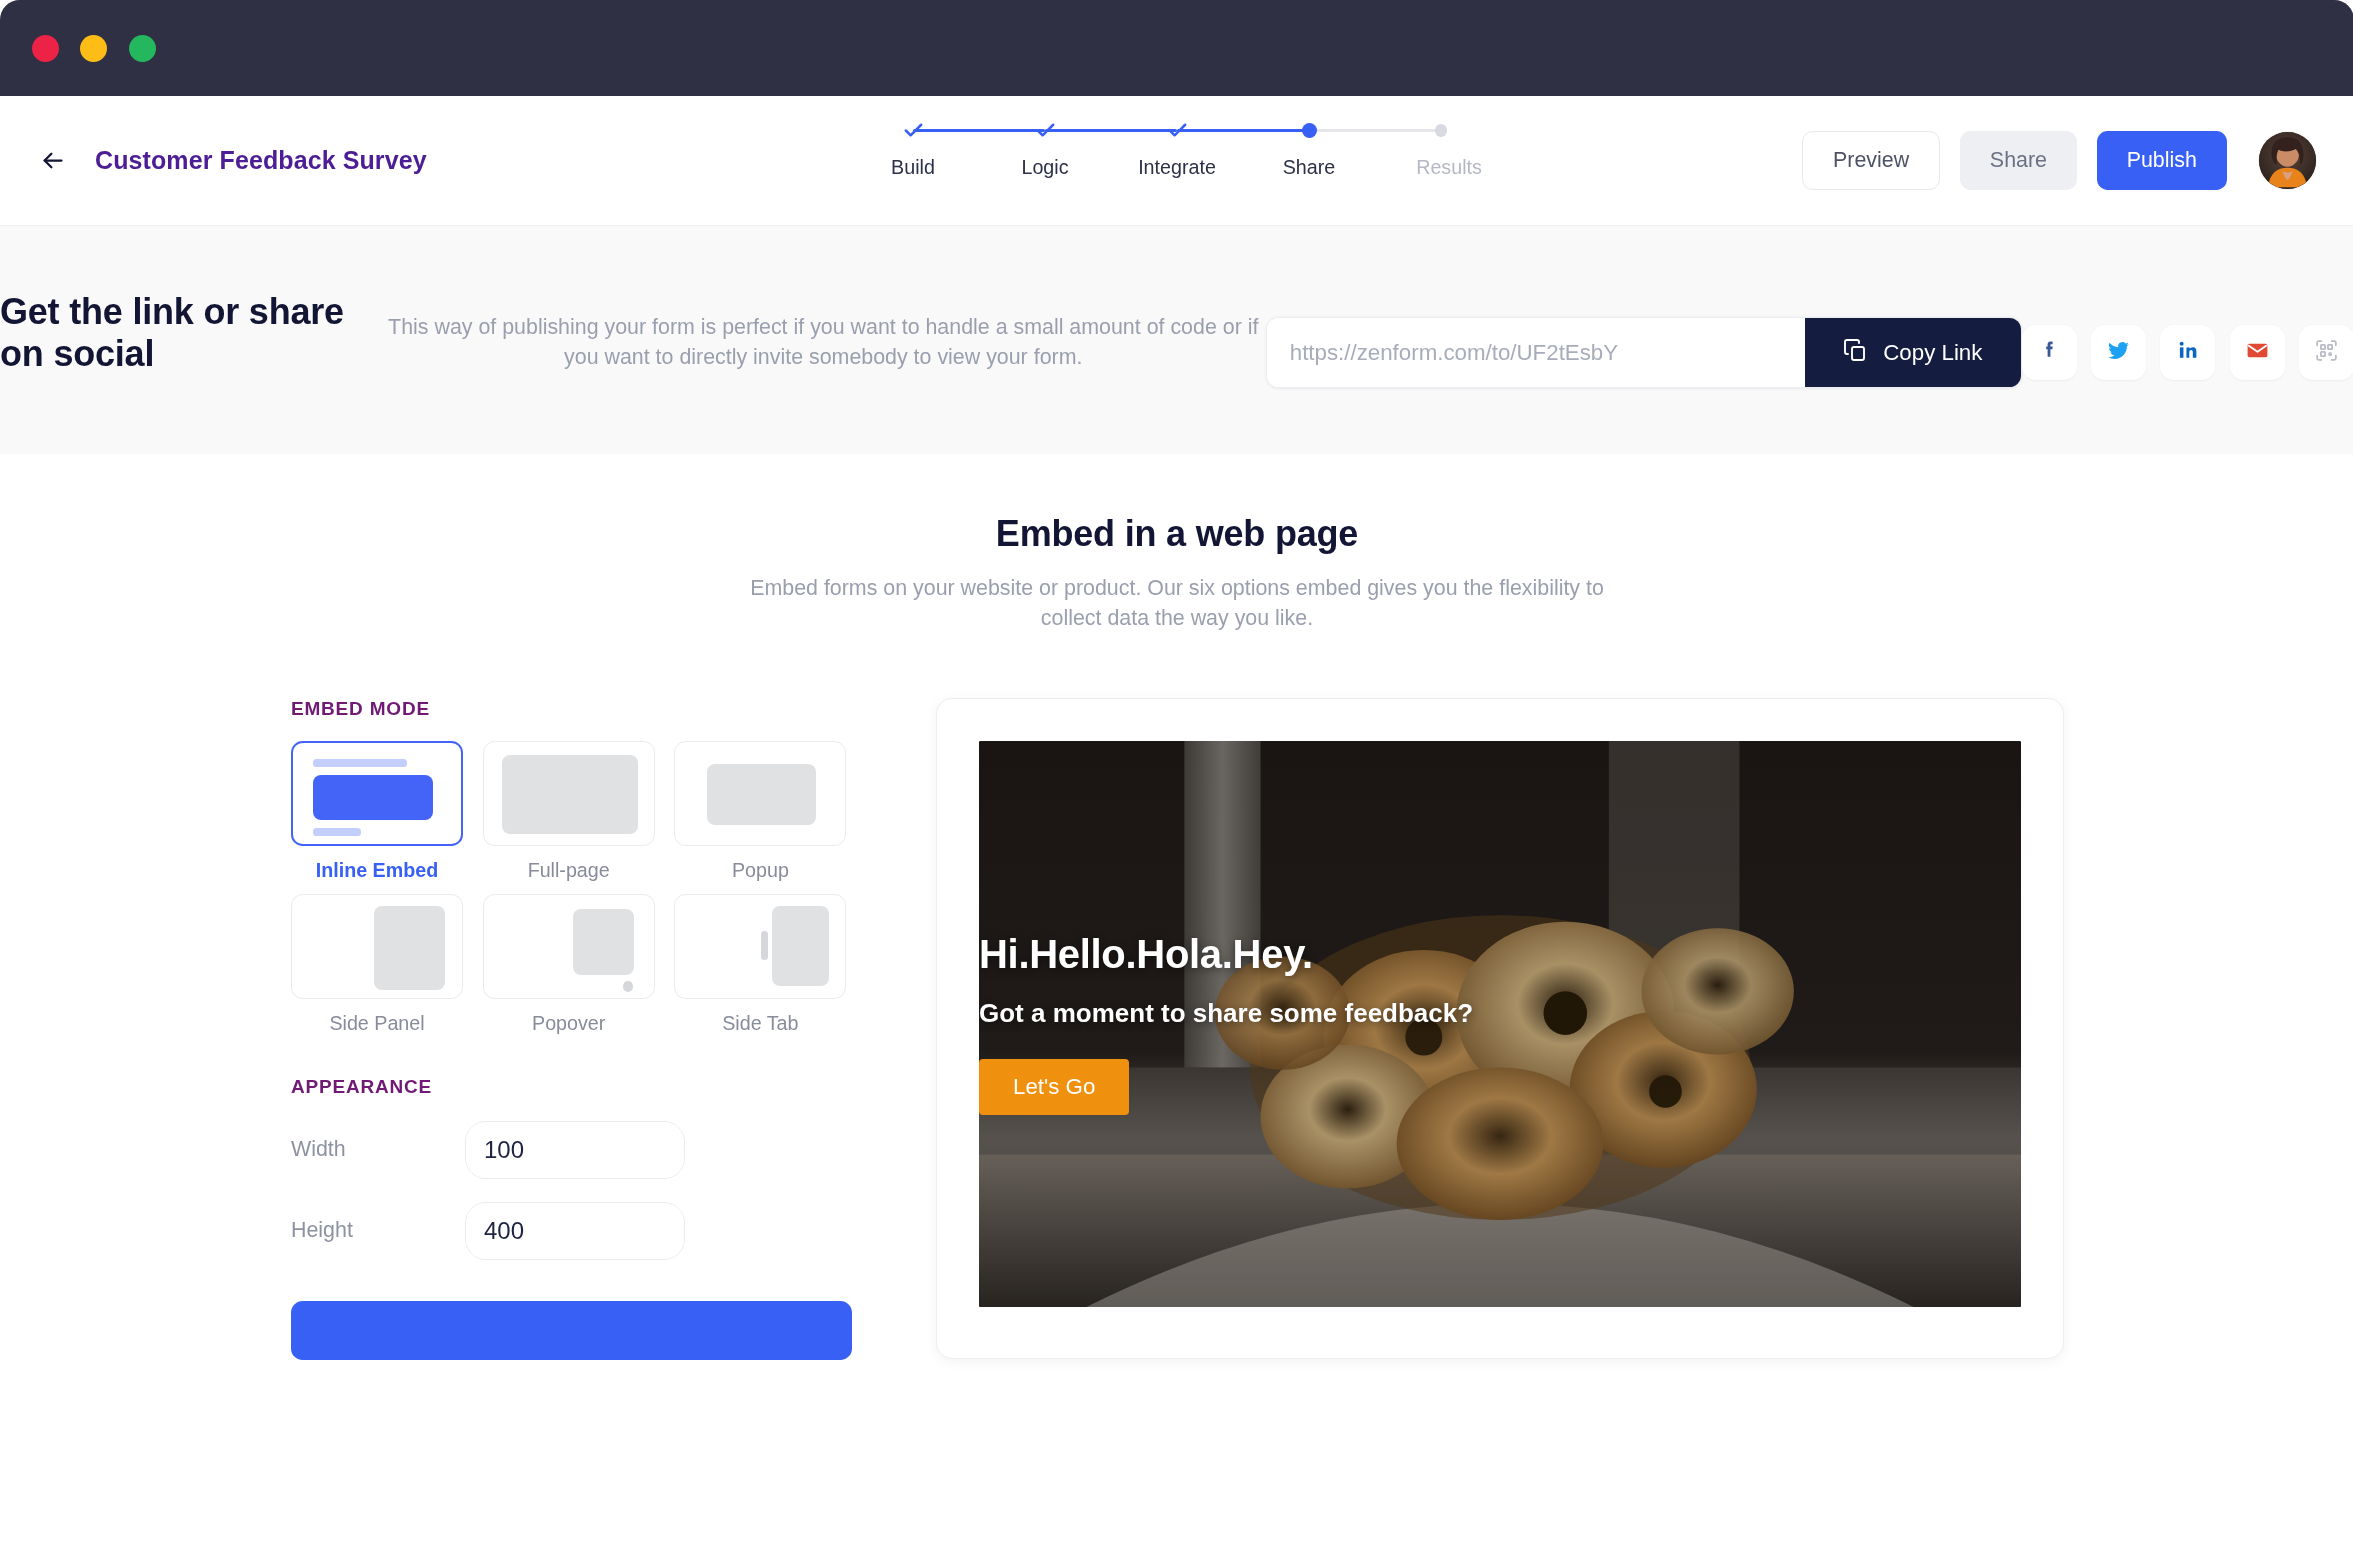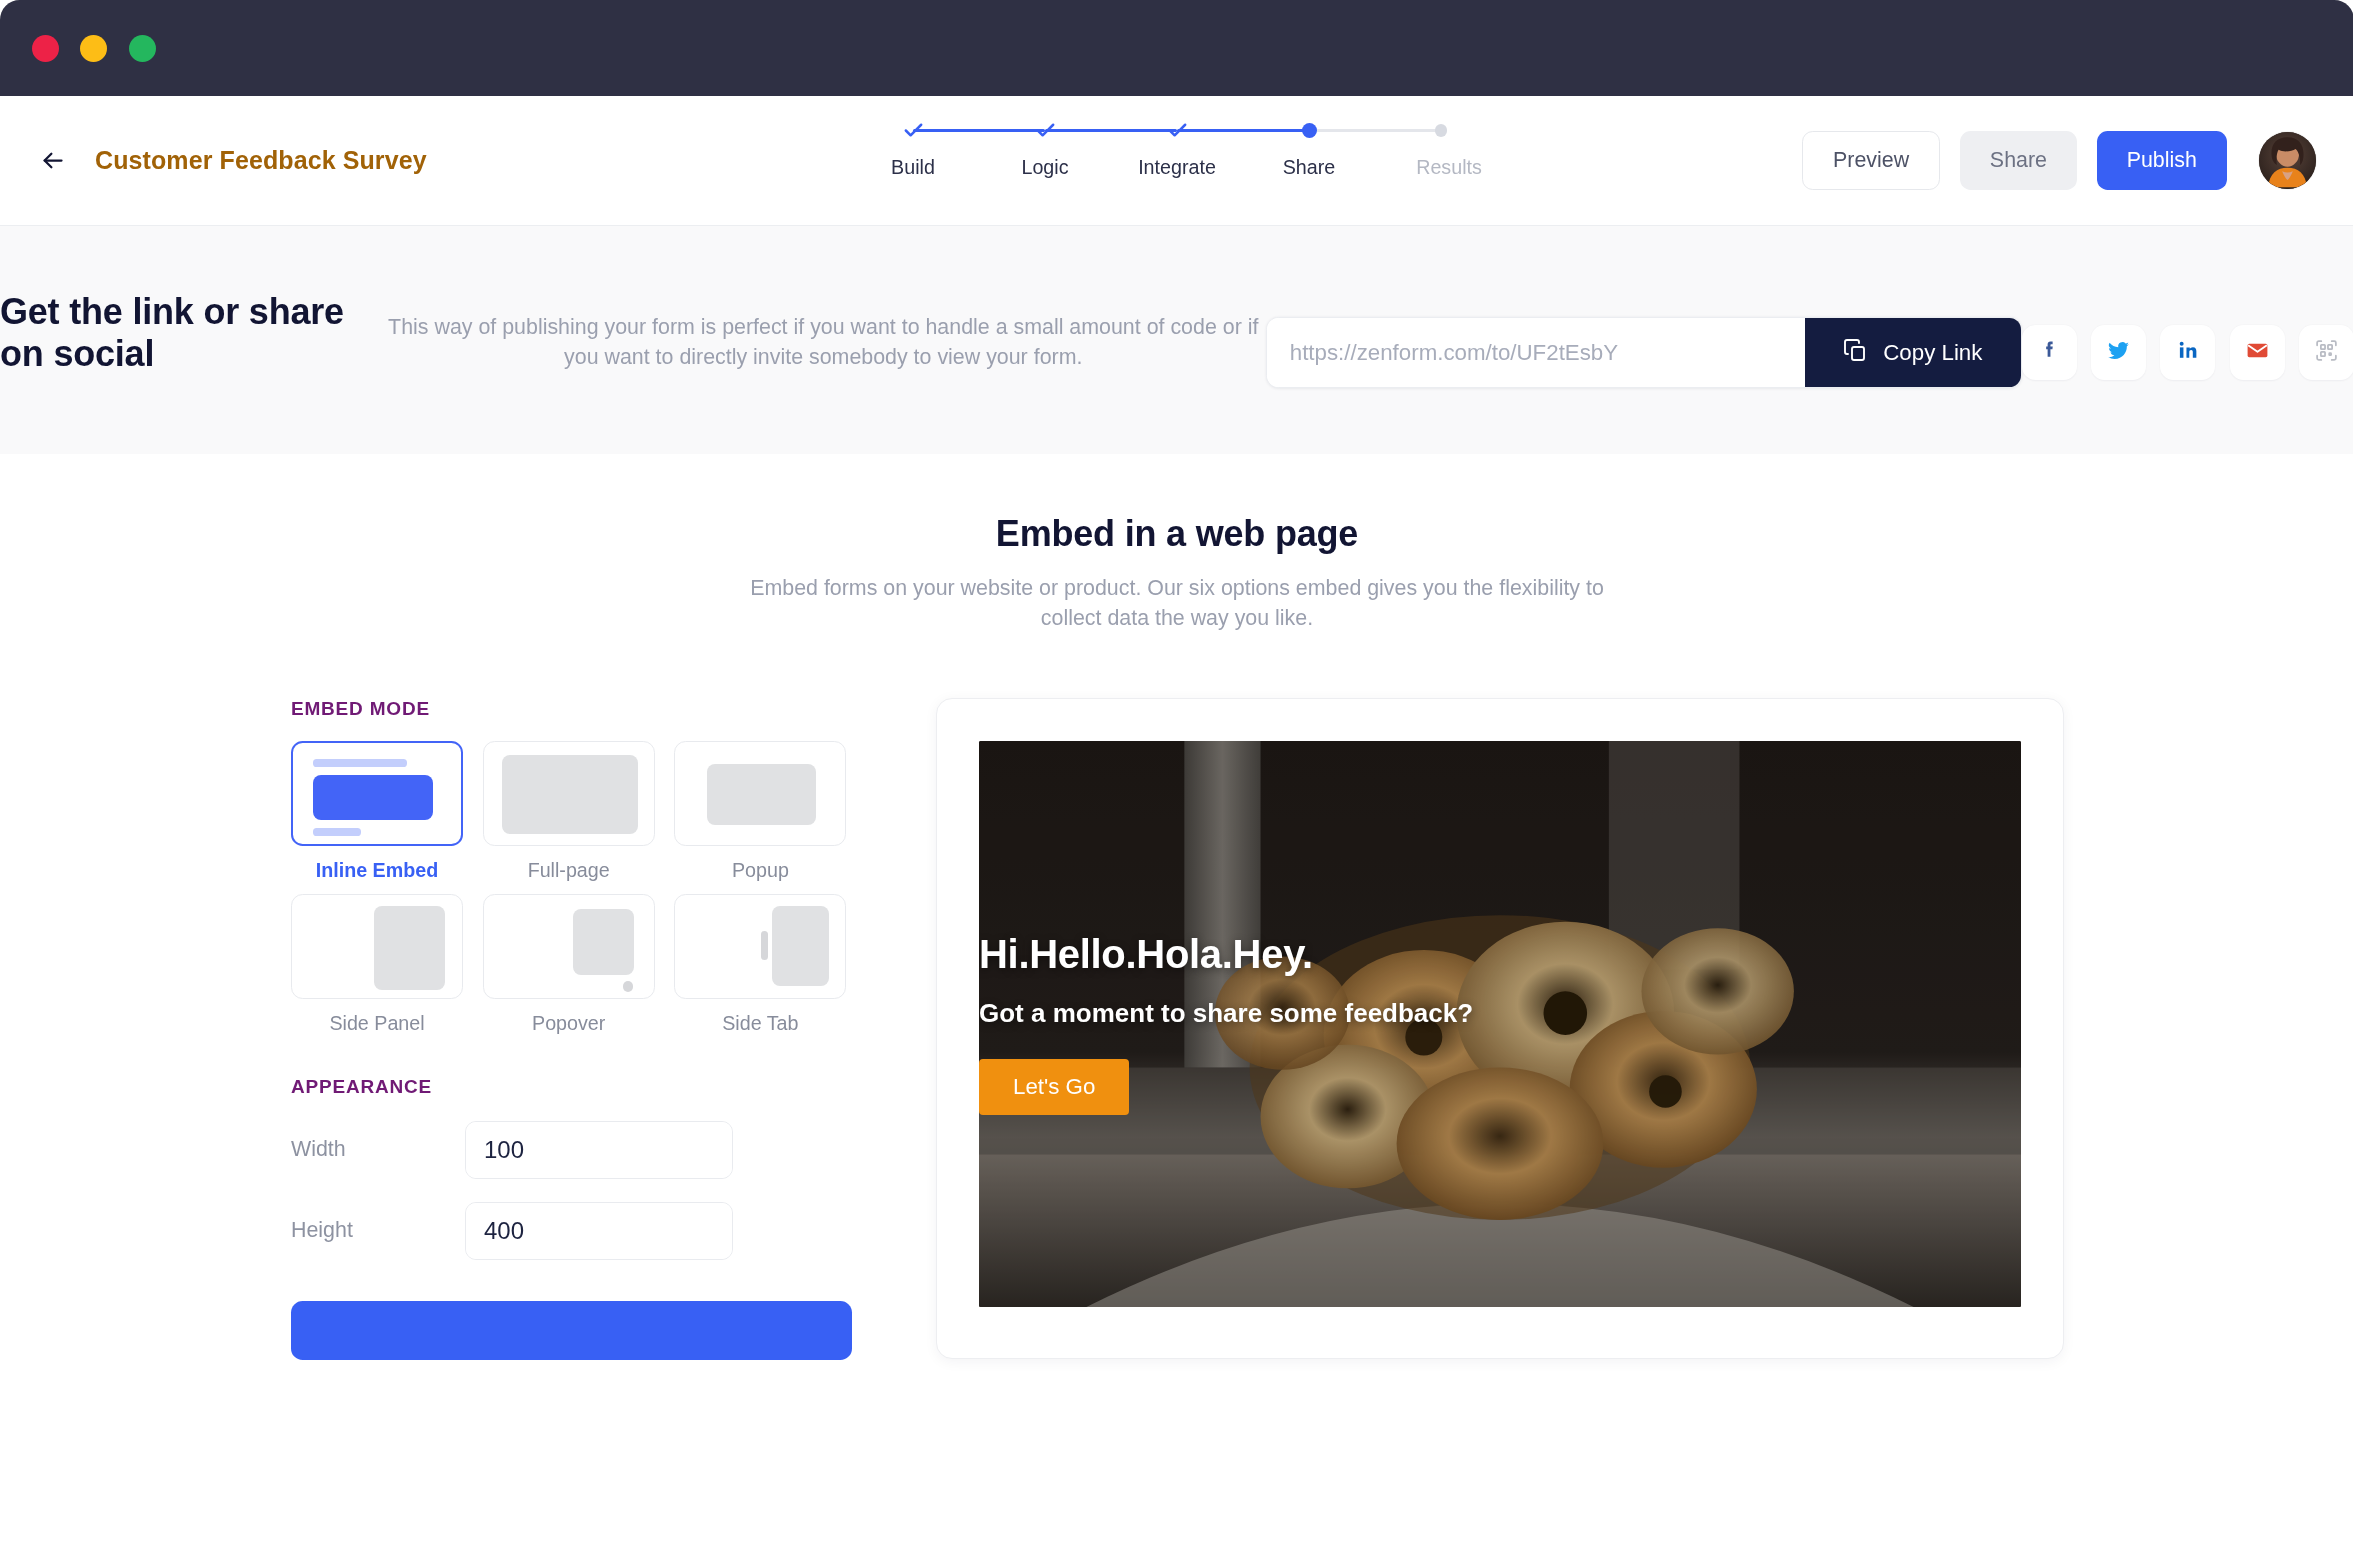--- a/index.html
+++ b/index.html
@@ -40,21 +40,21 @@
     position: relative;
     border-bottom: 0.9px solid #eceef1;
   }
   .appbar-left { display: flex; align-items: center; gap: 25px; flex: 0 0 auto; }
   .back-arrow {
     width: 36px; height: 36px;
     display: flex; align-items: center; justify-content: center;
     cursor: pointer; color: #121533;
   }
   .form-title {
-    font-size: 25px; font-weight: 600; color: #a16207;
+    font-size: 25px; font-weight: 600; color: #4c1d95;
     letter-spacing: 0.1px; white-space: nowrap;
   }
 
   
   .stepper {
     position: absolute;
     left: 50%; transform: translateX(-50%);
     top: 19.7px;
     display: flex; align-items: flex-start;
   }
@@ -174,22 +174,22 @@
   .tb.block-gray { background: #e0e1e3; border-radius: 8px; }
   .tb.dot-gray { background: #d6d7da; border-radius: 50%; }
   .tb.tab-gray { background: #d6d7da; border-radius: 2.7px; }
 
   .appearance { margin-top: 41px; }
   .field-row {
     display: flex; align-items: center; margin-top: 23px;
   }
   .field-label { font-size: 21.4px; color: #8d92a1; width: 174px; flex: none; }
   .stepper-input {
-    width: 268px; height: 58px; display: flex; align-items: stretch;
-    border: 1.3px solid #e9ebef; border-radius: 11px; overflow: hidden;
+    width: 220px; height: 58px; display: flex; align-items: stretch;
+    border: 1.3px solid #e9ebef; border-radius: 21px; overflow: hidden;
     background: #fff;
   }
   .stepper-input input {
     flex: 1; border: none; outline: none; background: #fff;
     font-family: inherit; font-size: 24px; color: #1d2340; padding: 0 18px;
   }
   .get-code-btn {
     margin-top: 41px; width: 561px; height: 59px;
     background: #3860f4; border: none; border-radius: 11.6px;
     color: #fff; font-family: inherit; font-size: 21.4px; font-weight: 500;

